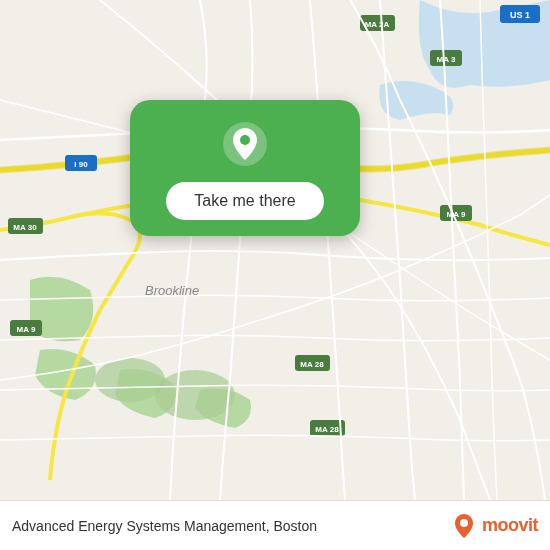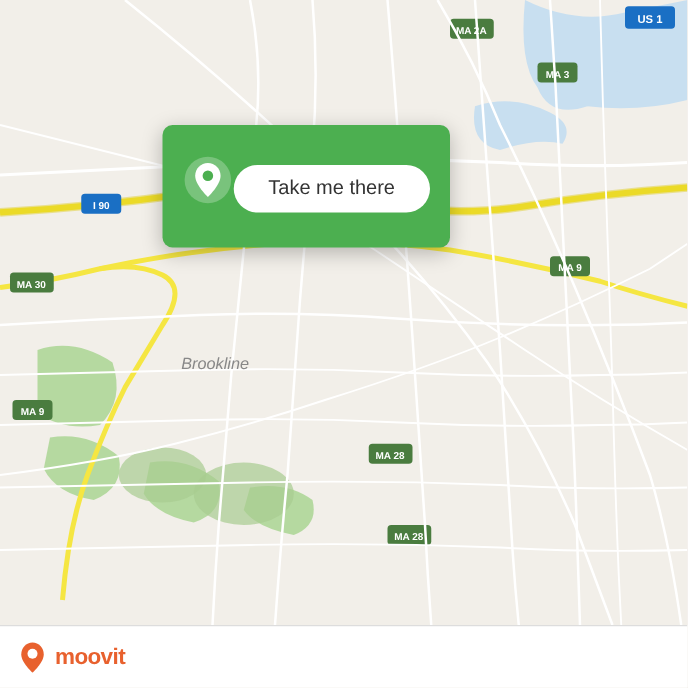--- a/index.html
+++ b/index.html
@@ -27,24 +27,24 @@
       height: 100%;
     }
 
     
     .location-card {
       position: absolute;
       top: 100px;
       left: 130px;
       width: 230px;
       background: #4caf50;
-      border-radius: 8px;
+      border-radius: 20px;
       padding: 20px 16px 16px;
       display: flex;
-      flex-direction: row;
+      flex-direction: column;
       align-items: center;
       box-shadow: 0 4px 16px rgba(0,0,0,0.25);
       z-index: 10;
     }
 
     .location-pin {
       width: 48px;
       height: 48px;
       margin-bottom: 14px;
     }
@@ -194,20 +194,21 @@
       <path d="M24 8 C17.4 8 12 13.4 12 20 C12 29 24 40 24 40 C24 40 36 29 36 20 C36 13.4 30.6 8 24 8Z" fill="white"></path>
       <circle cx="24" cy="20" r="5" fill="#4caf50"></circle>
     </svg>
 
     <button class="take-me-btn">Take me there</button>
   </div>
 
 </div>
 
 <div class="bottom-bar">
+  <span class="bottom-bar-text">Advanced Energy Systems Management, Boston</span>
   <div class="moovit-logo">
 
     <svg class="moovit-pin" viewBox="0 0 28 28" xmlns="http://www.w3.org/2000/svg">
       <path d="M14 2 C9 2 5 6.2 5 11.5 C5 18 14 26 14 26 C14 26 23 18 23 11.5 C23 6.2 19 2 14 2Z" fill="#e8612e"></path>
       <circle cx="14" cy="11" r="4" fill="white"></circle>
     </svg>
     <span class="moovit-text">moovit</span>
   </div>
 </div>
 

